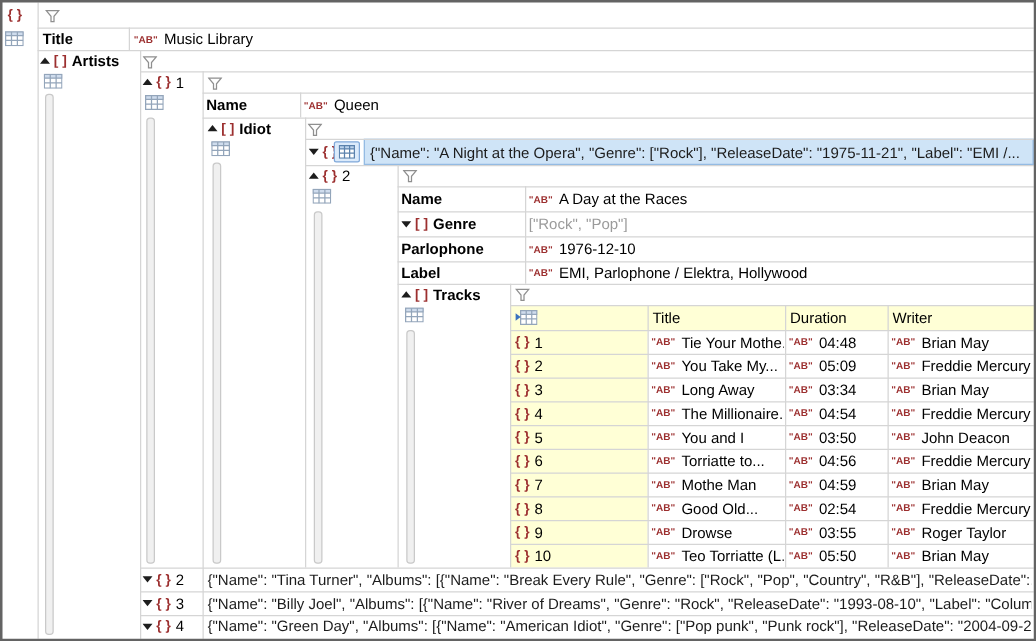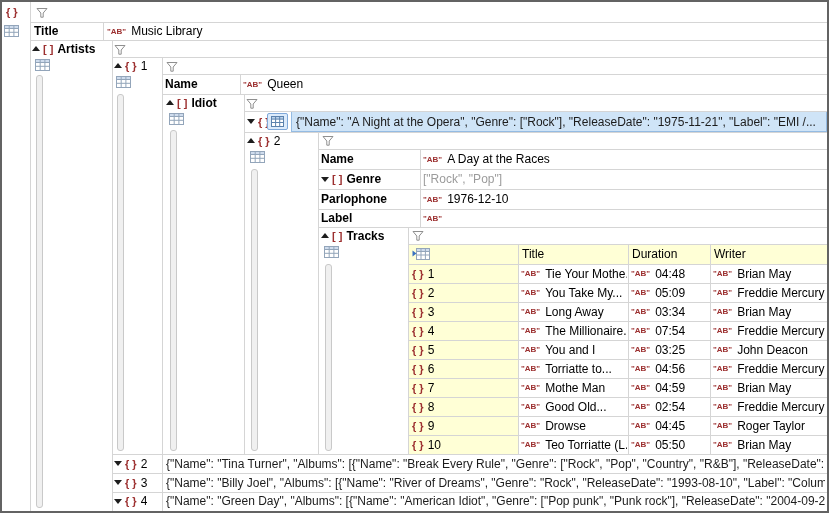--- a/index.html
+++ b/index.html
@@ -226,20 +226,21 @@
   <div class="row" style="left:423px;top:189px;width:400px;height:20px">
       <span class="ab">"AB"</span>
       <span>1976-12-10</span>
     </div>
 
   <div class="row" style="left:321px;top:209px;height:18px">
       <span class="k">Label</span>
     </div>
   <div class="row" style="left:423px;top:209px;width:400px;height:18px">
       <span class="ab">"AB"</span>
+      <span>EMI, Parlophone / Elektra, Hollywood</span>
     </div>
 
   <div class="row" style="left:321px;top:227px;height:17px">
       <span class="te"></span>
       <span class="arr">[ ]</span>
       <span class="k gap">Tracks</span>
     </div>
 
   <svg class="ic" style="left:412px;top:247px" width="18" height="14" viewBox="0 0 18 14">
       <rect x="4.5" y="1.5" width="13" height="11" fill="#fff" stroke="#93a5ba"></rect>
@@ -313,38 +314,38 @@
   <div class="row" style="left:412px;top:321px;height:19px">
       <span class="obj">{ }</span>
       <span class="idx">4</span>
     </div>
   <div class="row" style="left:521px;top:321px;width:106px;height:19px">
       <span class="ab">"AB"</span>
       <span>The Millionaire...</span>
     </div>
   <div class="row" style="left:631px;top:321px;width:78px;height:19px">
       <span class="ab">"AB"</span>
-      <span>07:54</span>
+      <span>04:54</span>
     </div>
   <div class="row" style="left:713px;top:321px;width:112px;height:19px">
       <span class="ab">"AB"</span>
       <span>Freddie Mercury</span>
     </div>
 
   <div class="row" style="left:412px;top:340px;height:19px">
       <span class="obj">{ }</span>
       <span class="idx">5</span>
     </div>
   <div class="row" style="left:521px;top:340px;width:106px;height:19px">
       <span class="ab">"AB"</span>
       <span>You and I</span>
     </div>
   <div class="row" style="left:631px;top:340px;width:78px;height:19px">
       <span class="ab">"AB"</span>
-      <span>03:25</span>
+      <span>03:50</span>
     </div>
   <div class="row" style="left:713px;top:340px;width:112px;height:19px">
       <span class="ab">"AB"</span>
       <span>John Deacon</span>
     </div>
 
   <div class="row" style="left:412px;top:359px;height:19px">
       <span class="obj">{ }</span>
       <span class="idx">6</span>
     </div>
@@ -398,21 +399,21 @@
   <div class="row" style="left:412px;top:416px;height:19px">
       <span class="obj">{ }</span>
       <span class="idx">9</span>
     </div>
   <div class="row" style="left:521px;top:416px;width:106px;height:19px">
       <span class="ab">"AB"</span>
       <span>Drowse</span>
     </div>
   <div class="row" style="left:631px;top:416px;width:78px;height:19px">
       <span class="ab">"AB"</span>
-      <span>04:45</span>
+      <span>03:55</span>
     </div>
   <div class="row" style="left:713px;top:416px;width:112px;height:19px">
       <span class="ab">"AB"</span>
       <span>Roger Taylor</span>
     </div>
 
   <div class="row" style="left:412px;top:435px;height:19px">
       <span class="obj">{ }</span>
       <span class="idx">10</span>
     </div>

